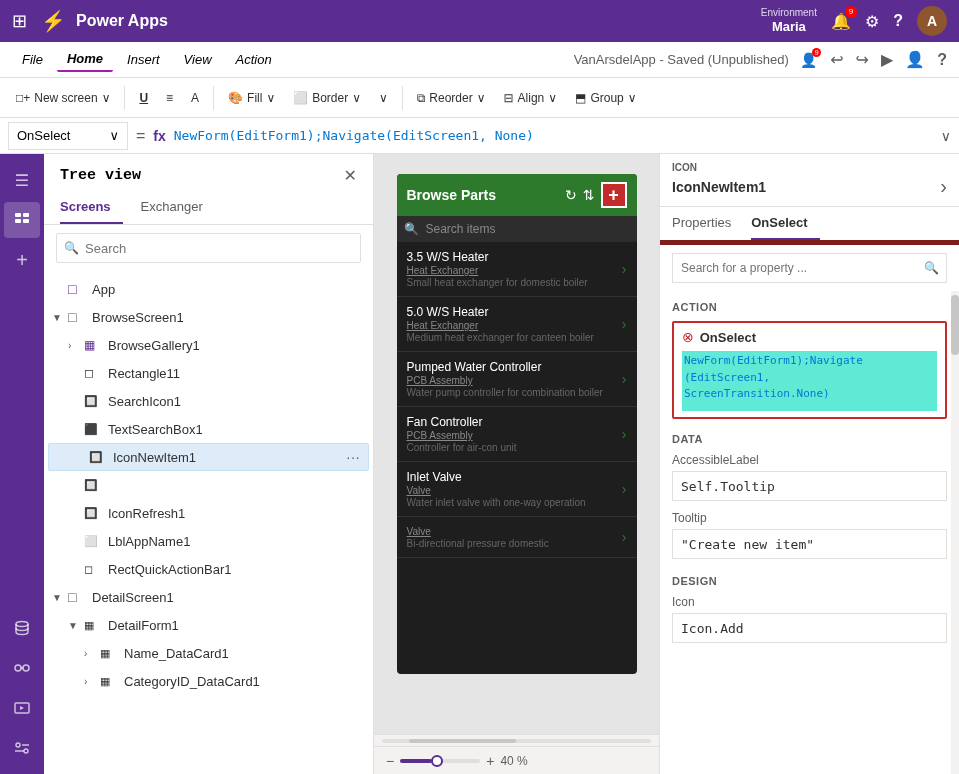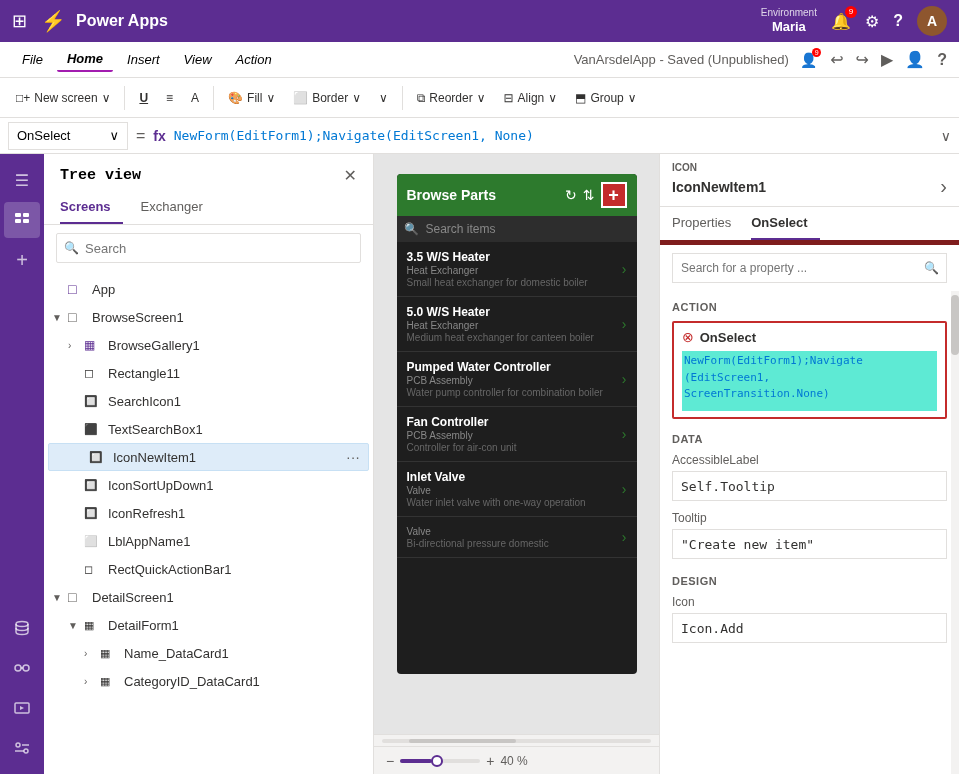--- a/index.html
+++ b/index.html
@@ -240,22 +240,22 @@
     .phone-list { background: #1e1e1e; }
     .phone-list-item {
       padding: 8px 10px;
       border-bottom: 1px solid #333;
       display: flex;
       align-items: center;
       justify-content: space-between;
       cursor: pointer;
     }
     .phone-item-content { flex: 1; }
-    .phone-item-title { color: white; font-size: 12px; font-weight: 700; }
-    .phone-item-subtitle { color: #888; font-size: 10px; margin-top: 1px; }
+    .phone-item-title { color: white; font-size: 12px; font-weight: 400; }
+    .phone-item-subtitle { color: #888; font-size: 10px; margin-top: 1px; text-decoration: underline; }
     .phone-item-desc { color: #666; font-size: 10px; margin-top: 1px; }
     .phone-chevron { color: #2d7a2d; font-size: 14px; }
     .canvas-bottom-bar {
       height: 28px;
       background: #f3f2f1;
       border-top: 1px solid #e1dfdd;
       display: flex;
       align-items: center;
       padding: 0 12px;
       gap: 8px;
@@ -559,21 +559,20 @@
         <div class="tree-expand"></div>
         <div class="tree-icon" style="font-size:11px; color:#5c2d91;">🔲</div>
         <div class="tree-label">IconNewItem1</div>
         <div class="tree-more">···</div>
       </div>
 
       <div class="tree-item">
         <div class="tree-indent"></div>
         <div class="tree-expand"></div>
         <div class="tree-icon" style="font-size:11px;">🔲</div>
-        <div class="tree-label">IconSortUpDown1</div>
       </div>
 
       <div class="tree-item">
         <div class="tree-indent"></div>
         <div class="tree-expand"></div>
         <div class="tree-icon" style="font-size:11px;">🔲</div>
         <div class="tree-label">IconRefresh1</div>
       </div>
 
       <div class="tree-item">

